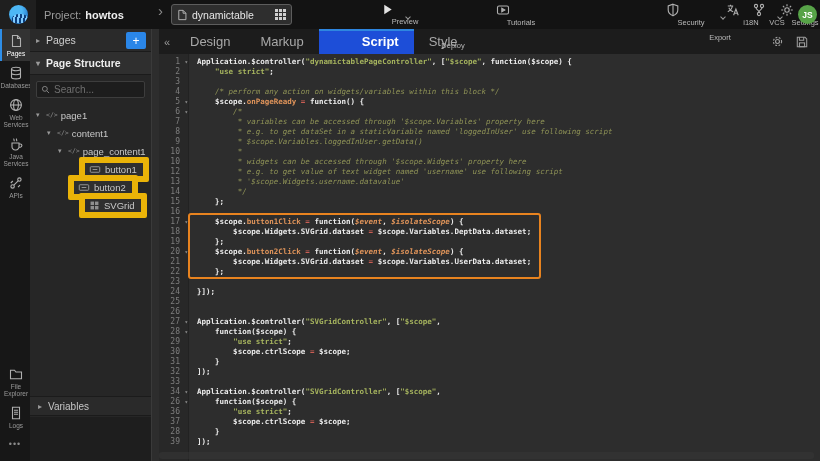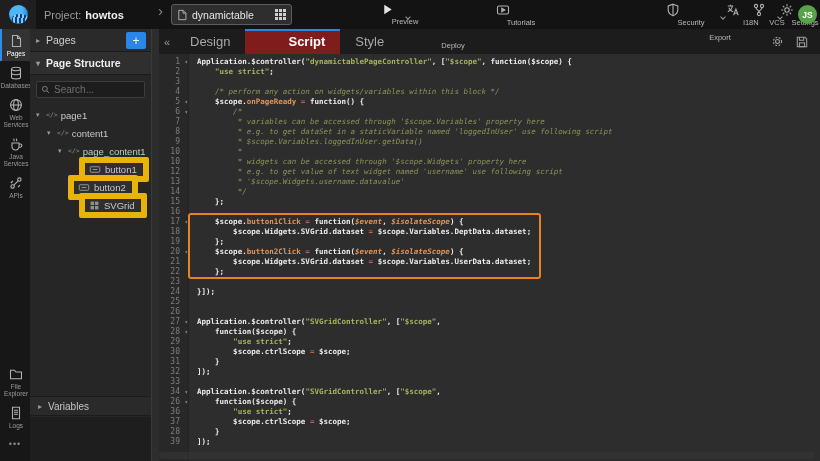--- a/index.html
+++ b/index.html
@@ -64,21 +64,21 @@
     border-top:1px solid #1b1b1b; border-bottom:1px solid #1b1b1b; display:flex; align-items:center;
     gap:6px; padding:0 8px; color:#c6c6c6; font-size:10px; }
   #panel-below { position:absolute; left:0; right:0; top:388px; bottom:0; background:#1e1e1e; }
 
   
   #editor { position:absolute; left:159px; top:29px; width:661px; height:432px; }
   #tabbar { height:25px; background:#1c1c1c; display:flex; align-items:stretch; }
   #collapse-btn { width:16px; display:flex; align-items:center; justify-content:center; color:#9a9a9a;
     font-size:11px; }
   .etab { padding:0 15px; display:flex; align-items:center; color:#a8a8a8; font-size:13px; }
-  .etab.active { background:#7f1d1d; color:#fff; box-shadow:inset 0 2px 0 #2e86e0; font-weight:bold;padding-left:43px; }
+  .etab.active { background:#1d4ed8; color:#fff; box-shadow:inset 0 2px 0 #2e86e0; font-weight:bold;padding-left:43px; }
   #tab-actions { margin-left:auto; display:flex; align-items:center; gap:12px; padding-right:12px; }
   #codearea { position:absolute; top:25px; left:0; right:0; bottom:0; background:#2d2d2d;
     font-family:"DejaVu Sans Mono",monospace; font-size:7.5px; line-height:10px; }
   #gutter { position:absolute; left:0; top:0; bottom:0; width:30px; background:#282828;
     border-right:1px solid #222; padding-top:3px; }
   .gl { height:10px; position:relative; color:#7e7e7e; font-size:8px; }
   .gl .num { display:inline-block; width:21px; text-align:right; }
   .gl .fold { position:absolute; right:0px; top:0px; color:#8e8e8e; font-size:6px; }
   #code { position:absolute; left:30px; top:0; right:0; bottom:0; padding:3px 0 0 8px; white-space:pre; }
   .cl { height:10px; }
@@ -375,20 +375,21 @@
       <span>Variables</span>
     </div>
     <div id="panel-below"></div>
   </div>
 
   <div id="editor">
     <div id="tabbar">
       <div id="collapse-btn">«</div>
       <div id="etabs" style="display:flex">
           <div class="etab">Design</div>
+          <div class="etab">Markup</div>
           <div class="etab active">Script</div>
           <div class="etab">Style</div>
         </div>
       <div id="tab-actions">
         <span class="icn">
           <svg width="13" height="13" viewBox="0 0 14 14">
               <circle cx="7" cy="7" r="2.1" fill="none" stroke="#9e9e9e" stroke-width="1.2"></circle>
               <circle cx="7" cy="7" r="4.4" fill="none" stroke="#9e9e9e" stroke-width="1.2" stroke-dasharray="2 1.6"></circle>
             </svg>
         </span>

